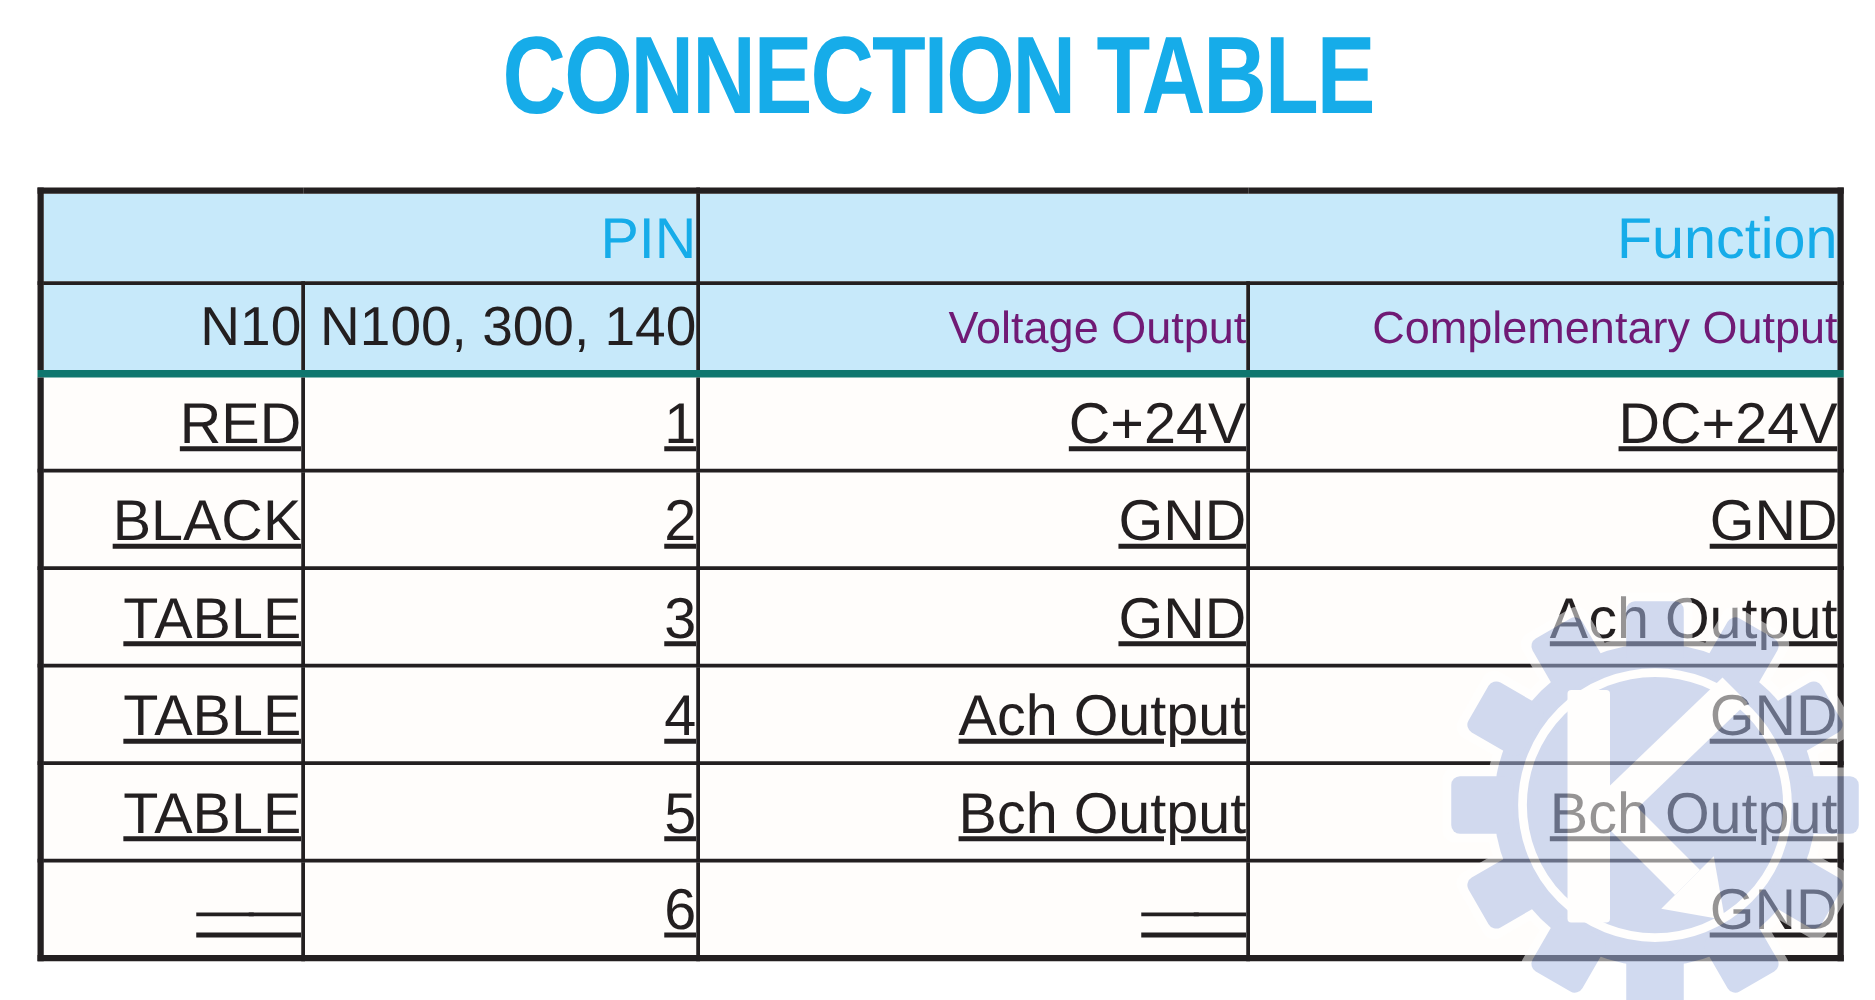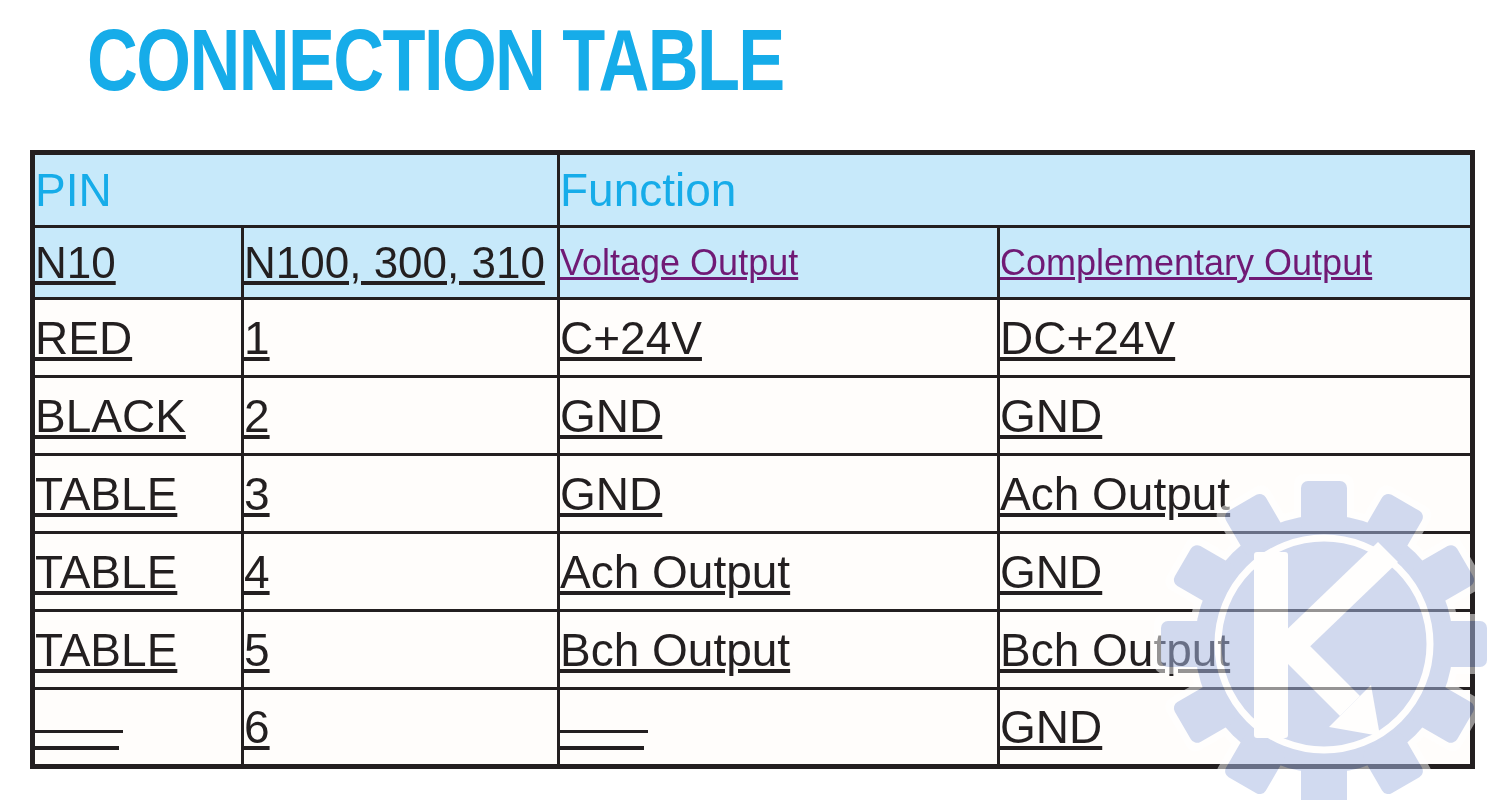--- a/index.html
+++ b/index.html
@@ -2,21 +2,21 @@
 <html><head>
 <meta charset="utf-8">
 <style>
   * { margin: 0; padding: 0; box-sizing: border-box; }
   html, body { width: 1500px; height: 800px; background: #ffffff; overflow: hidden; }
   body { font-family: "Liberation Sans", "DejaVu Sans", sans-serif; color: #231f20; }
 
   .page { position: relative; width: 1500px; height: 800px; background: #ffffff; }
 
   
-  .title-wrap { position: absolute; top: 16px; left: 0; width: 100%; }
+  .title-wrap { position: absolute; top: 16px; left: 0; width: 100%; text-align: center; }
   .page-title {
     display: inline-block;
     font-size: 88px;
     font-weight: bold;
     letter-spacing: -2px;
     color: #16ace9;
     transform: scaleX(0.80);
     transform-origin: center top;
     white-space: nowrap;
     line-height: 1;
@@ -26,39 +26,38 @@
   .table-wrap { position: absolute; left: 30px; top: 150px; }
   table.conn {
     border-collapse: collapse;
     table-layout: fixed;
     width: 1440px;
     border: 5px solid #231f20;
     background: #fffdfb;
   }
   table.conn th, table.conn td {
     border: 3px solid #231f20;
-    text-align: left;
+    text-align: right;
     vertical-align: middle;
     overflow: hidden;
     white-space: nowrap;
   }
   tr.group-row th {
     height: 74px;
     background: #c7e9fa;
     color: #16ace9;
     font-weight: normal;
     font-size: 46px;
   }
   tr.sub-row th {
     height: 72px;
     background: #c7e9fa;
     font-weight: normal;
     font-size: 44px;
-    border-bottom: 1px solid #0f766e;
-    text-decoration: underline;
+    border-bottom: 6px solid #0f766e;
   }
   tr.sub-row th.sub-dark { color: #231f20; }
   tr.sub-row th.sub-cyan { color: #701a75; font-size: 36px; }
   tr.data-row td {
     height: 78px;
     font-size: 46px;
     color: #231f20;
     background: transparent;
     text-decoration: underline;
   }
@@ -92,21 +91,21 @@
         <col style="width:440px">
         <col style="width:474px">
       </colgroup>
       <thead>
         <tr class="group-row">
           <th colspan="2">PIN</th>
           <th colspan="2">Function</th>
         </tr>
         <tr class="sub-row">
           <th class="sub-dark">N10</th>
-          <th class="sub-dark">N100, 300, 310</th>
+          <th class="sub-dark">N100, 300, 140</th>
           <th class="sub-cyan">Voltage Output</th>
           <th class="sub-cyan">Complementary Output</th>
         </tr>
       </thead>
       <tbody>
         <tr class="data-row">
           <td>RED</td>
           <td>1</td>
           <td>C+24V</td>
           <td>DC+24V</td>

